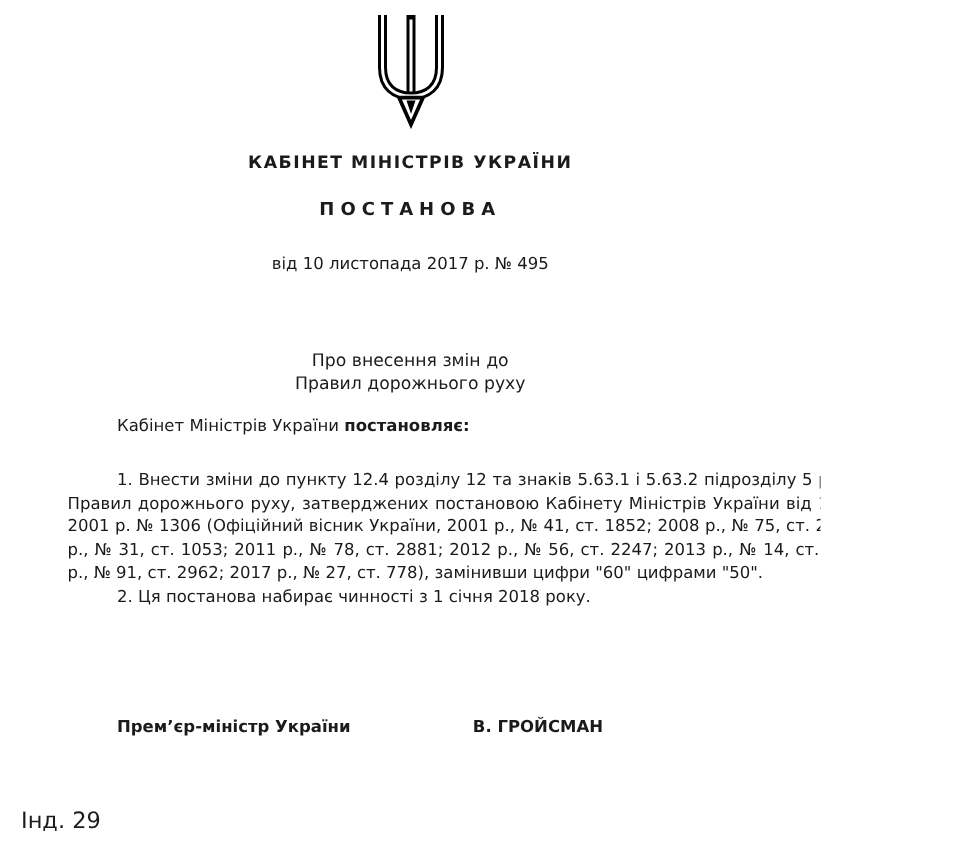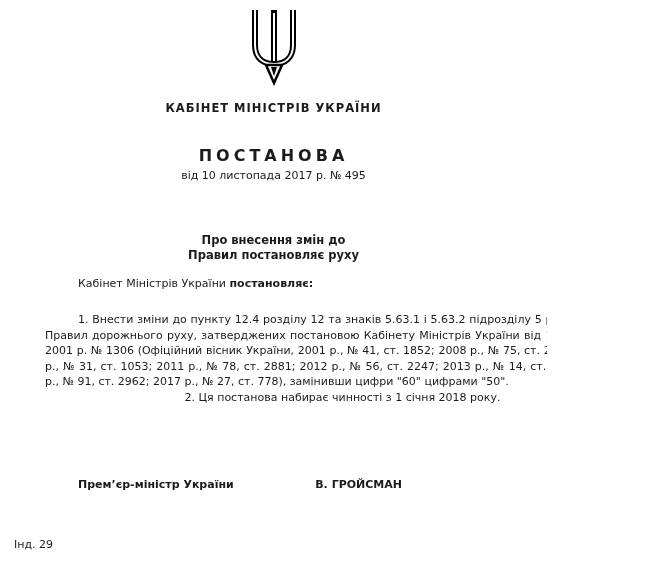--- a/index.html
+++ b/index.html
@@ -31,70 +31,70 @@
     width: 52px;
     height: 80px;
   }
   .org-name {
     top: 101px;
     font-size: 11.5px;
     font-weight: bold;
     letter-spacing: 1px;
   }
   .doc-type {
-    top: 146px;
-    font-size: 16px;
+    top: 132px;
+    font-size: 12px;
     font-weight: bold;
     letter-spacing: 4px;
   }
   .date-line {
     top: 169px;
     font-size: 11px;
   }
   .city-line {
     top: 201px;
     font-size: 11px;
   }
   .doc-title {
     top: 233px;
     font-size: 11.5px;
-    font-weight: bold;
+    font-weight: normal;
     line-height: 15px;
   }
   .body-par {
     position: absolute;
     left: 45px;
     width: 562px;
     font-size: 11px;
     line-height: 15.5px;
     text-indent: 33px;
   }
   .intro-par { top: 276px; text-align: left; }
   .intro-par .bold { font-weight: bold; }
   .par-1 { top: 312px; text-align: justify; }
-  .par-2 { top: 390px; text-align: center; }
+  .par-2 { top: 390px; text-align: left; }
   .signature-row {
     position: absolute;
     top: 478px;
     left: 45px;
     right: 45px;
     display: flex;
     justify-content: space-between;
     align-items: baseline;
     font-size: 11px;
     font-weight: bold;
     gap: 12px;
   }
   .signature-title { padding-left: 33px; }
   .signature-name { margin-right: 100px; }
   .index-line {
     position: absolute;
     left: 14px;
     top: 538px;
-    font-size: 11px;
+    font-size: 15px;
   }
 </style>
 </head>
 <body>
 
 <div class="page">
 
   <svg class="emblem" viewBox="0 0 52 78" xmlns="http://www.w3.org/2000/svg" aria-hidden="true">
     <g fill="none" stroke="#000000" stroke-width="6">
       <path d="M7 3 V38 C7 51 15 57 26 57 C37 57 45 51 45 38 V3"></path>
@@ -110,21 +110,21 @@
 
   <div class="centered org-name">КАБІНЕТ МІНІСТРІВ УКРАЇНИ</div>
 
   <div class="centered doc-type">ПОСТАНОВА</div>
 
   <div class="centered date-line">від 10 листопада 2017 р. № 495</div>
 
 
   <div class="centered doc-title">
     <div>Про внесення змін до</div>
-    <div>Правил постановляє руху</div>
+    <div>Правил дорожнього руху</div>
   </div>
 
   <p class="body-par intro-par"><span>Кабінет Міністрів України </span><span class="bold">постановляє:</span></p>
 
   <p class="body-par par-1">1. Внести зміни до пункту 12.4 розділу 12 та знаків 5.63.1 і 5.63.2 підрозділу 5 розділу 33 Правил дорожнього руху, затверджених постановою Кабінету Міністрів України від 10 жовтня 2001 р. № 1306 (Офіційний вісник України, 2001 р., № 41, ст. 1852; 2008 р., № 75, ст. 2526; 2009 р., № 31, ст. 1053; 2011 р., № 78, ст. 2881; 2012 р., № 56, ст. 2247; 2013 р., № 14, ст. 505; 2016 р., № 91, ст. 2962; 2017 р., № 27, ст. 778), замінивши цифри "60" цифрами "50".</p>
 
   <p class="body-par par-2">2. Ця постанова набирає чинності з 1 січня 2018 року.</p>
 
   <div class="signature-row">
     <span class="signature-title">Прем’єр-міністр України</span>

